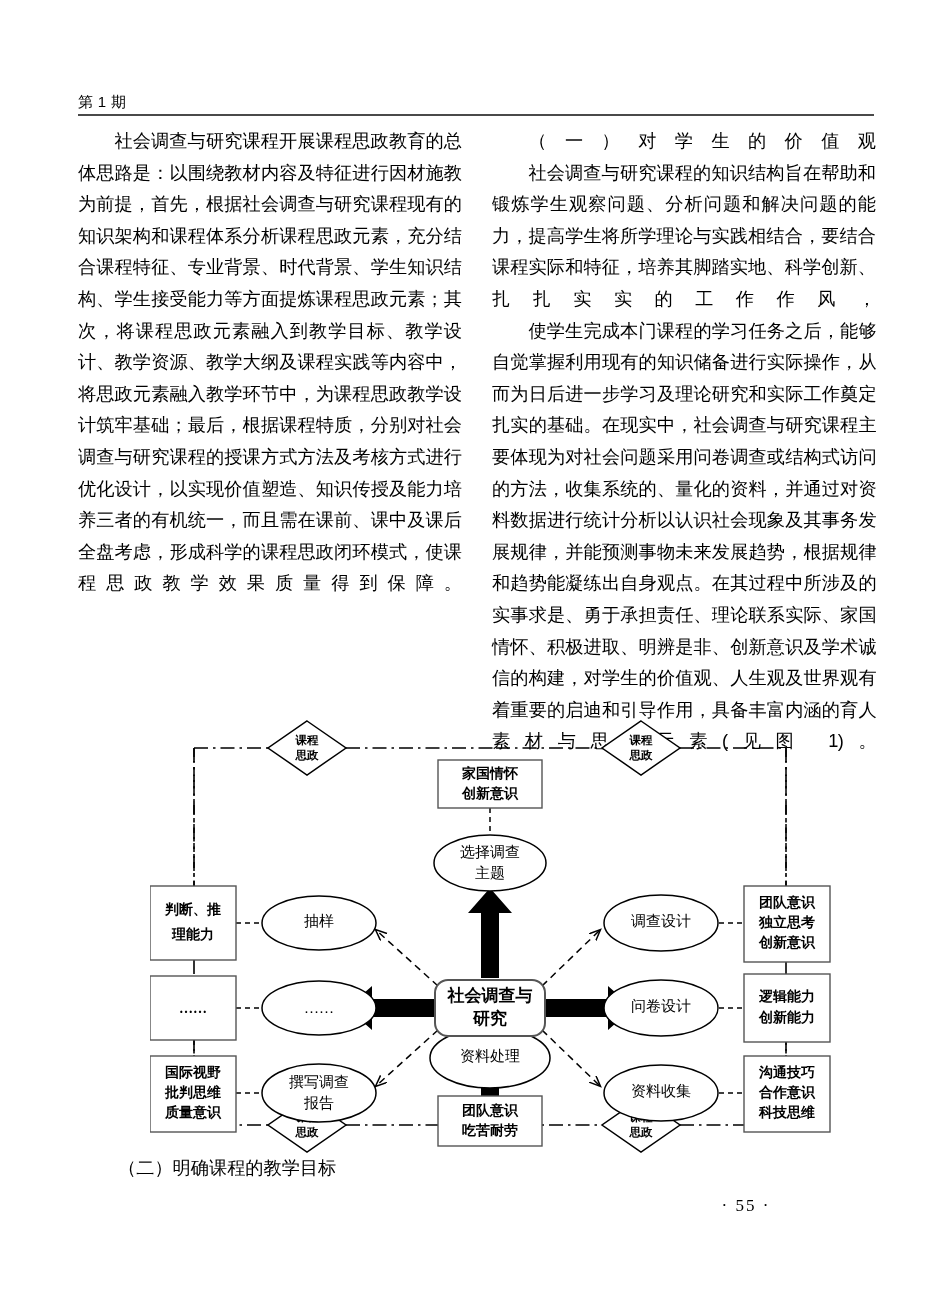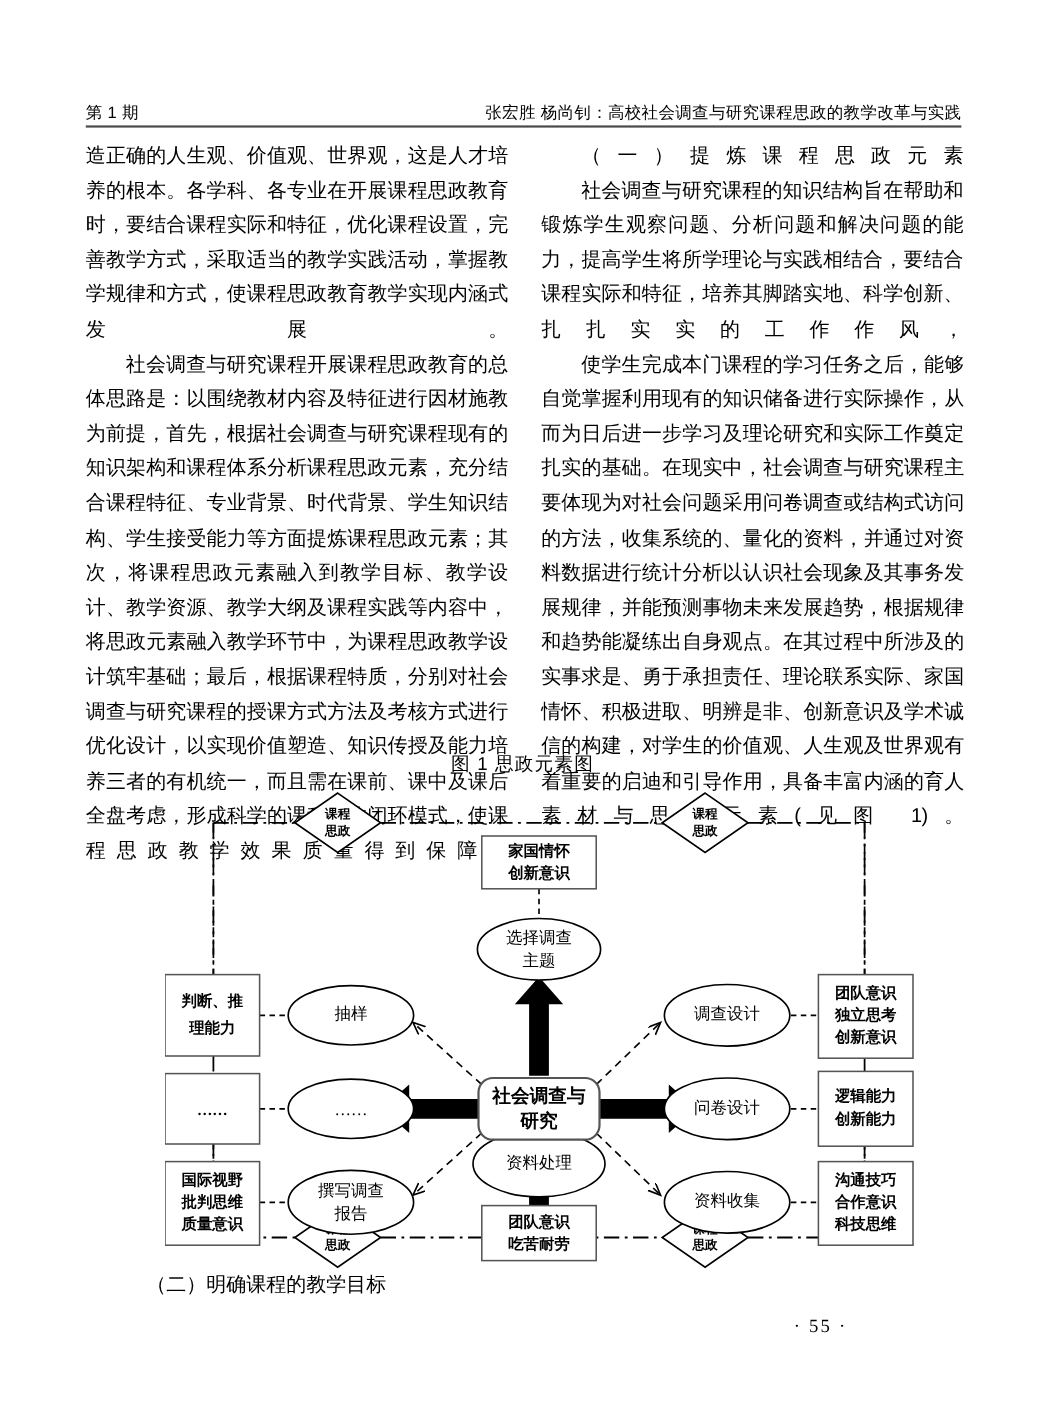--- a/index.html
+++ b/index.html
@@ -131,21 +131,21 @@
   }
 
   
   .footer-line {
     position: absolute;
     top: 1155px;
     font-size: 18.2px;
     font-family: "Liberation Sans", "DejaVu Sans", sans-serif;
     white-space: nowrap;
   }
-  .footer-left  { left: 118px; margin-left: 15px; }
+  .footer-left  { left: 118px; }
   .footer-right { left: 556px; }
 
   .pageno {
     position: absolute;
     top: 1196px;
     left: 0;
     width: 950px;
     text-align: center;
     padding-right: 78px;
     box-sizing: border-box;
@@ -155,36 +155,33 @@
   }
   .pageno-inner { display: inline-block; margin-left: 620px; }
 </style>
 </head>
 <body>
 
 <div class="page">
 
   <div class="header">
     <span class="header-left">第 1 期</span>
-    <span class="header-right">张宏胜  杨尚钊：高校社会调查与研究课程思政的教学改革与实践</span>
   </div>
   <div class="header-rule"></div>
 
   <div class="col col-left">
-    <p>造正确的人生观、价值观、世界观，这是人才培养的根本。各学科、各专业在开展课程思政教育时，要结合课程实际和特征，优化课程设置，完善教学方式，采取适当的教学实践活动，掌握教学规律和方式，使课程思政教育教学实现内涵式发展。</p>
     <p class="indent">社会调查与研究课程开展课程思政教育的总体思路是：以围绕教材内容及特征进行因材施教为前提，首先，根据社会调查与研究课程现有的知识架构和课程体系分析课程思政元素，充分结合课程特征、专业背景、时代背景、学生知识结构、学生接受能力等方面提炼课程思政元素；其次，将课程思政元素融入到教学目标、教学设计、教学资源、教学大纲及课程实践等内容中，将思政元素融入教学环节中，为课程思政教学设计筑牢基础；最后，根据课程特质，分别对社会调查与研究课程的授课方式方法及考核方式进行优化设计，以实现价值塑造、知识传授及能力培养三者的有机统一，而且需在课前、课中及课后全盘考虑，形成科学的课程思政闭环模式，使课程思政教学效果质量得到保障。</p>
   </div>
 
   <div class="col col-right">
-    <p class="subheading">（一）提炼课程思政元素</p>
+    <p class="subheading">（一）对学生的价值观</p>
     <p class="indent">社会调查与研究课程的知识结构旨在帮助和锻炼学生观察问题、分析问题和解决问题的能力，提高学生将所学理论与实践相结合，要结合课程实际和特征，培养其脚踏实地、科学创新、扎扎实实的工作作风，</p>
     <p class="indent tight">使学生完成本门课程的学习任务之后，能够自觉掌握利用现有的知识储备进行实际操作，从而为日后进一步学习及理论研究和实际工作奠定扎实的基础。在现实中，社会调查与研究课程主要体现为对社会问题采用问卷调查或结构式访问的方法，收集系统的、量化的资料，并通过对资料数据进行统计分析以认识社会现象及其事务发展规律，并能预测事物未来发展趋势，根据规律和趋势能凝练出自身观点。在其过程中所涉及的实事求是、勇于承担责任、理论联系实际、家国情怀、积极进取、明辨是非、创新意识及学术诚信的构建，对学生的价值观、人生观及世界观有着重要的启迪和引导作用，具备丰富内涵的育人素材与思政元素(见图 1)。</p>
   </div>
 
-  <div class="fig-caption">图 1  思政元素图</div>
 
   <div class="figure-wrap">
     <svg width="740" height="455" viewBox="0 0 740 455" xmlns="http://www.w3.org/2000/svg">
       <defs>
         <marker id="thinArrow" markerWidth="9" markerHeight="9" refX="7" refY="3.2" orient="auto" markerUnits="strokeWidth">
           <path d="M0,0 L7.5,3.2 L0,6.4" fill="none" stroke="#000" stroke-width="1"></path>
         </marker>
       </defs>
 
       <g stroke="#000" stroke-width="1.6" fill="none" stroke-dasharray="14,5,2.5,5">

